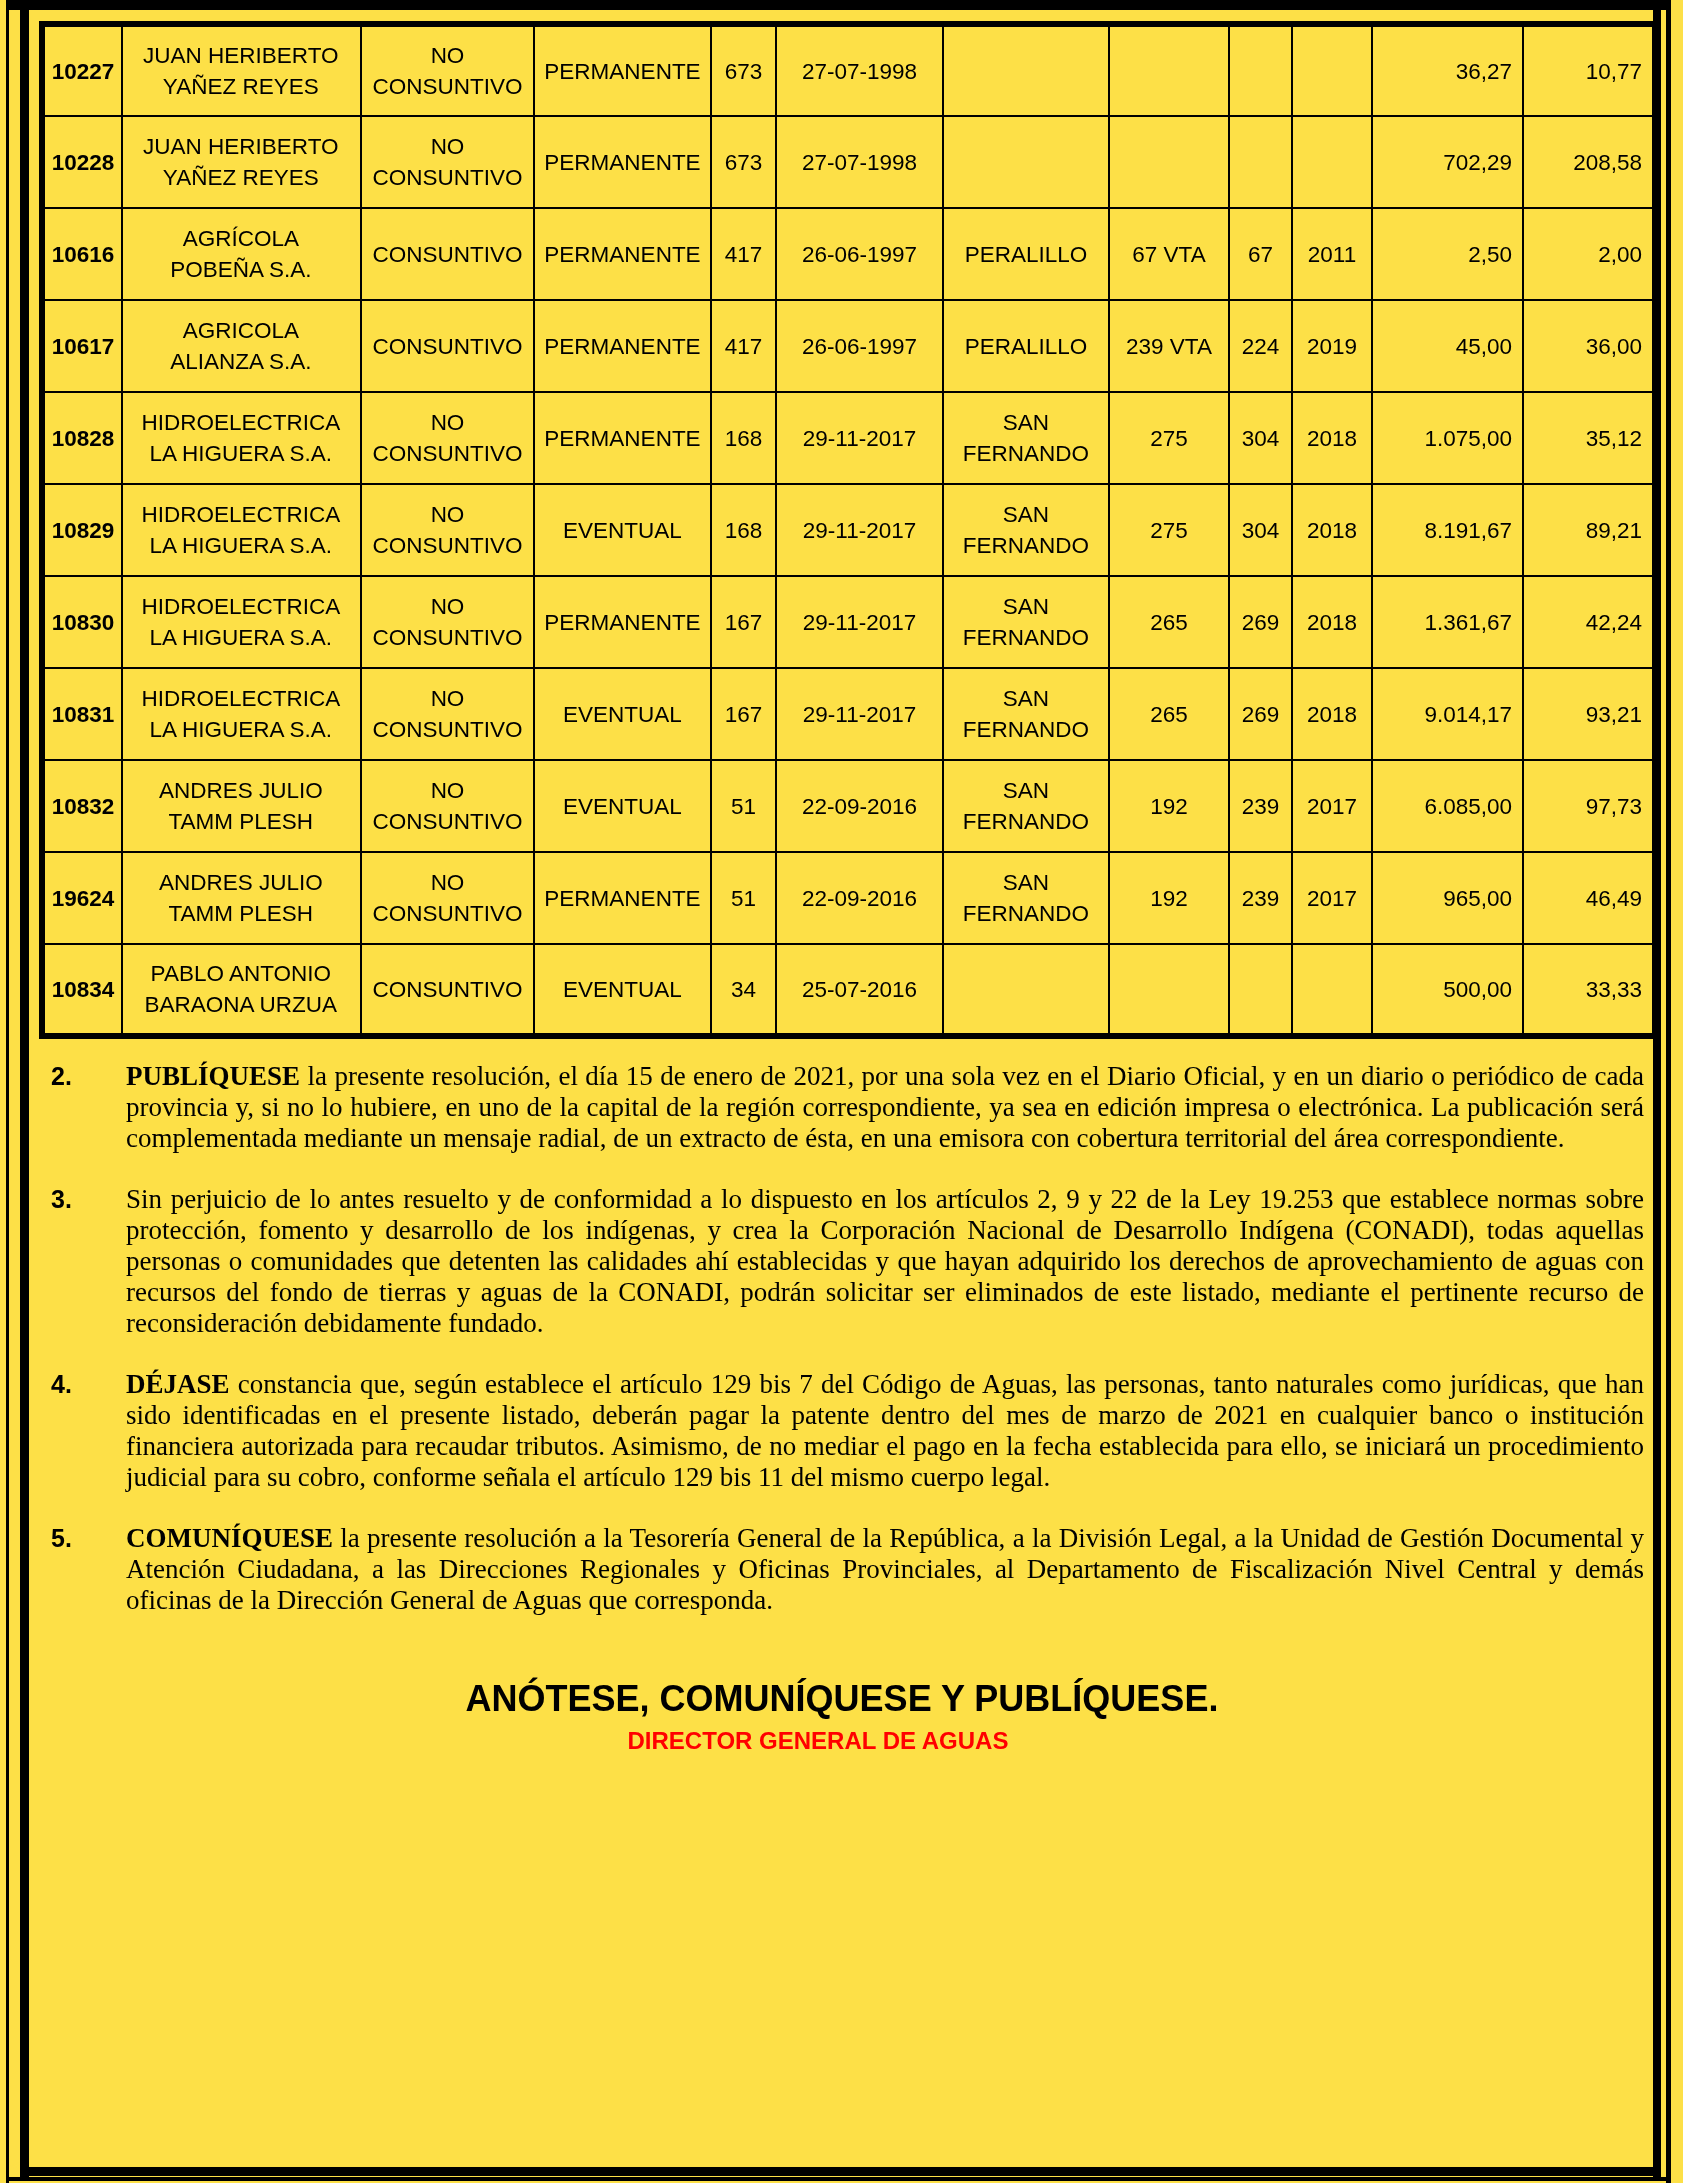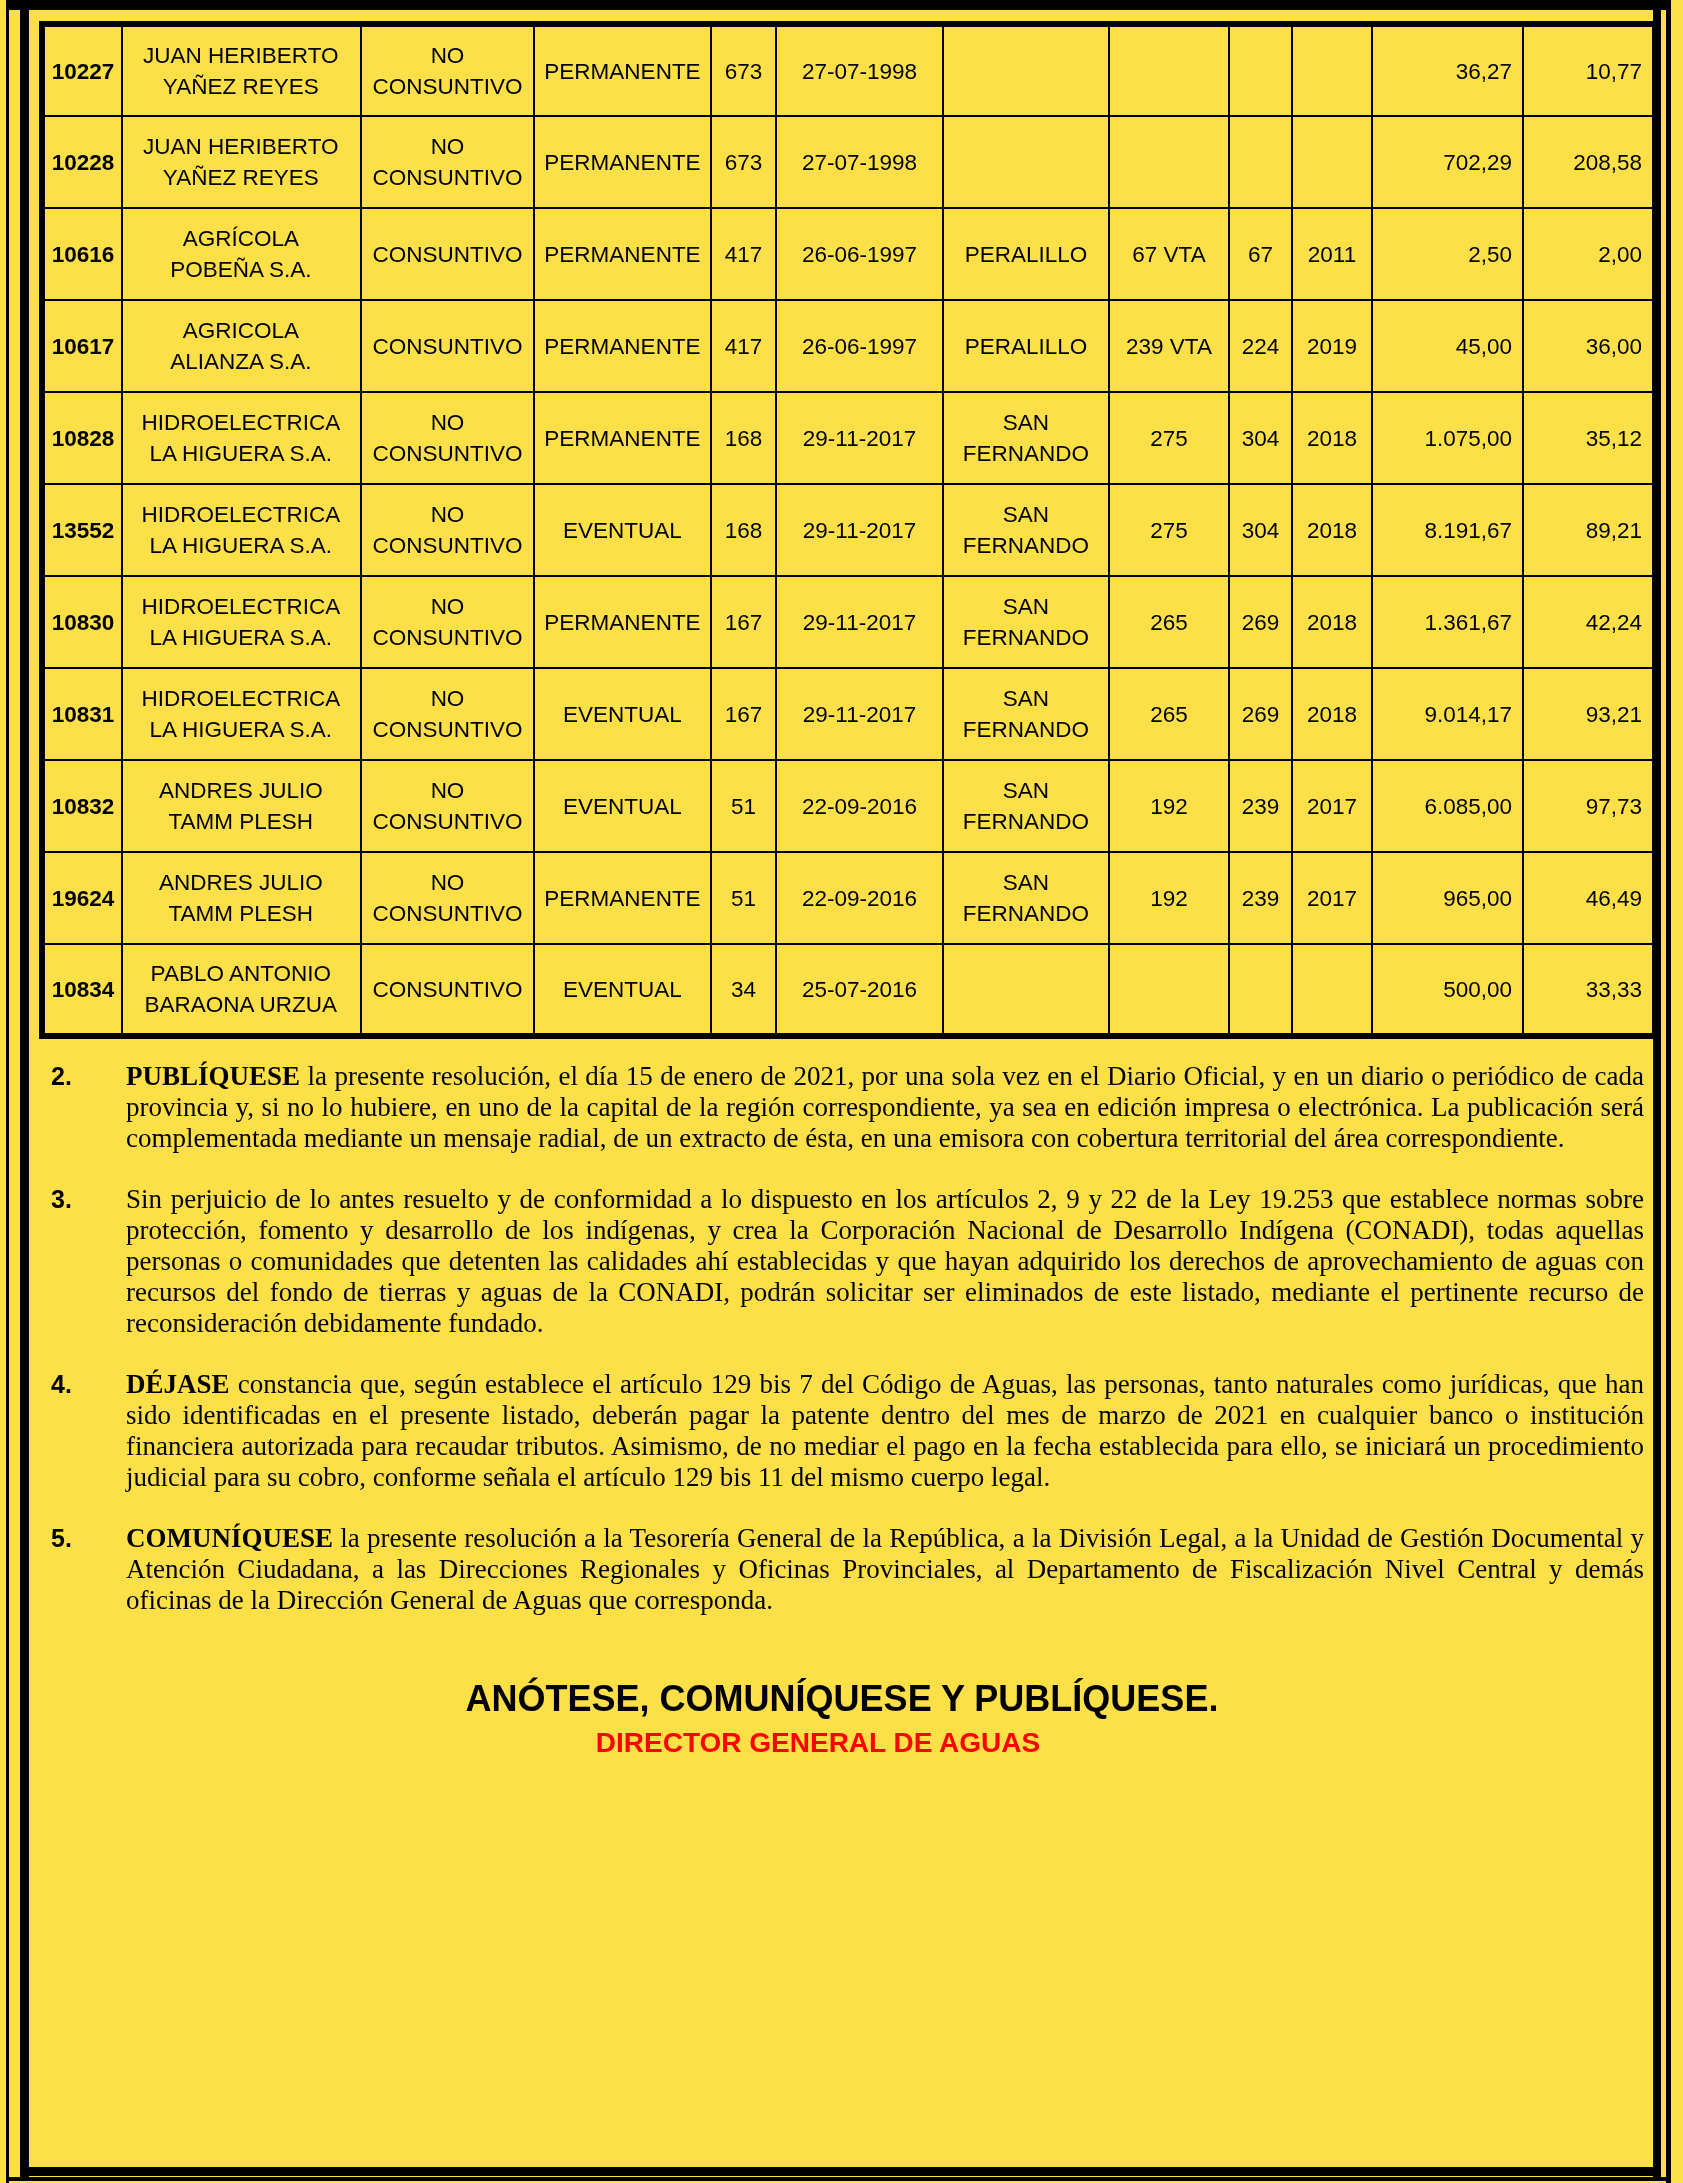--- a/index.html
+++ b/index.html
@@ -72,21 +72,21 @@
     font-weight:bold;
     font-size:36px;
   }
   .signature{
     position:absolute;
     top:1727px;
     left:0;
     width:1636px;
     text-align:center;
     font-weight:bold;
-    font-size:28px;
+    font-size:24px;
   }
 </style>
 </head>
 <body>
 
 <div class="page">
 
   <div class="bar b-top-bar"></div>
   <div class="bar b-left-thin"></div>
   <div class="bar b-left-thick"></div>
@@ -180,21 +180,21 @@
     <td>29-11-2017</td>
     <td>SAN FERNANDO</td>
     <td>275</td>
     <td>304</td>
     <td>2018</td>
     <td class="c-amt">1.075,00</td>
     <td class="c-amt">35,12</td>
   </tr>
 
   <tr>
-    <td class="c-id">13552</td>
+    <td class="c-id">10829</td>
     <td class="c-name">HIDROELECTRICA LA HIGUERA S.A.</td>
     <td>NO CONSUNTIVO</td>
     <td>EVENTUAL</td>
     <td>168</td>
     <td>29-11-2017</td>
     <td>SAN FERNANDO</td>
     <td>275</td>
     <td>304</td>
     <td>2018</td>
     <td class="c-amt">8.191,67</td>

